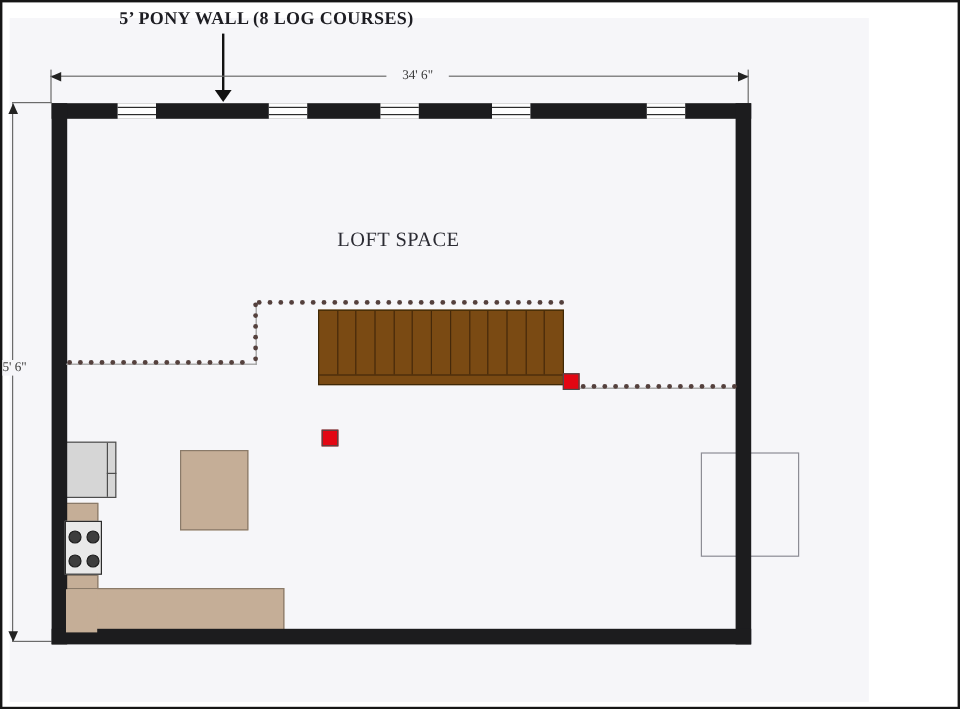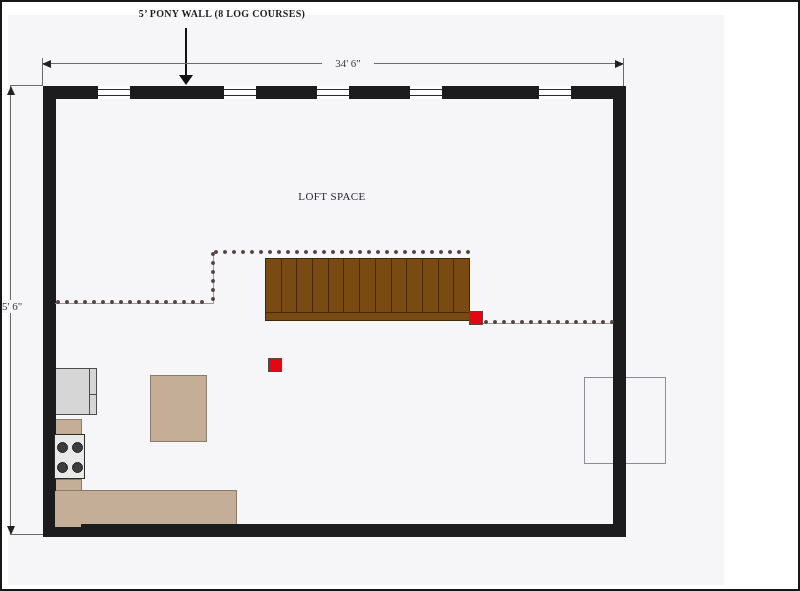--- a/index.html
+++ b/index.html
@@ -4,21 +4,21 @@
 <style>
   html,body{margin:0;padding:0;background:#fff;}
   #stage{position:relative;width:800px;height:591px;background:#ffffff;
          border:2px solid #161616;box-sizing:border-box;overflow:hidden;
          font-family:"Liberation Serif", serif;}
   .abs{position:absolute;}
   
   #canvas-area{left:6px;top:13px;width:716px;height:570px;background:#f6f6f9;}
   
   #pony-wall-label{left:90px;top:6px;width:260px;text-align:center;
-    font-size:10px;font-weight:600;color:#1d1d22;letter-spacing:.3px;white-space:nowrap;}
+    font-size:15px;font-weight:600;color:#1d1d22;letter-spacing:.3px;white-space:nowrap;}
   #pony-arrow-shaft{left:183px;top:26px;width:2px;height:47px;background:#111;}
   #pony-arrow-head{left:177px;top:73px;width:0;height:0;
     border-left:7px solid transparent;border-right:7px solid transparent;
     border-top:10px solid #111;}
   
   .dim-line{background:#6b6b6b;}
   .dim-label{font-size:11px;color:#3a3a3a;background:#f6f6f9;white-space:nowrap;
     text-align:center;line-height:13px;}
   .tri{width:0;height:0;}
   
@@ -48,21 +48,21 @@
   #fridge-door-line{left:35px;top:0;width:1px;height:100%;background:#4d4d4d;}
   #fridge-handle-line{left:35px;top:25px;width:8px;height:1px;background:#4d4d4d;}
   #stove{left:52px;top:432px;width:31px;height:45px;background:#e9e9e9;
     border:1px solid #2c2c2c;box-sizing:border-box;z-index:5;}
   .burner{position:absolute;width:11px;height:11px;border-radius:50%;
     background:#3d3d3d;border:1px solid #1e1e1e;box-sizing:border-box;}
   
   .post{width:14px;height:14px;background:#e30613;border:1px solid #4a4a4a;
     box-sizing:border-box;z-index:7;}
   
-  .room-label{font-size:11px;color:#2b2b33;letter-spacing:.4px;text-align:center;
+  .room-label{font-size:17px;color:#2b2b33;letter-spacing:.4px;text-align:center;
     white-space:nowrap;z-index:6;}
 </style>
 </head>
 <body>
 
 <div id="stage">
 
   <div class="abs" id="canvas-area"></div>
 
   <div class="abs" id="pony-wall-label">5’ PONY WALL (8 LOG COURSES)</div>

